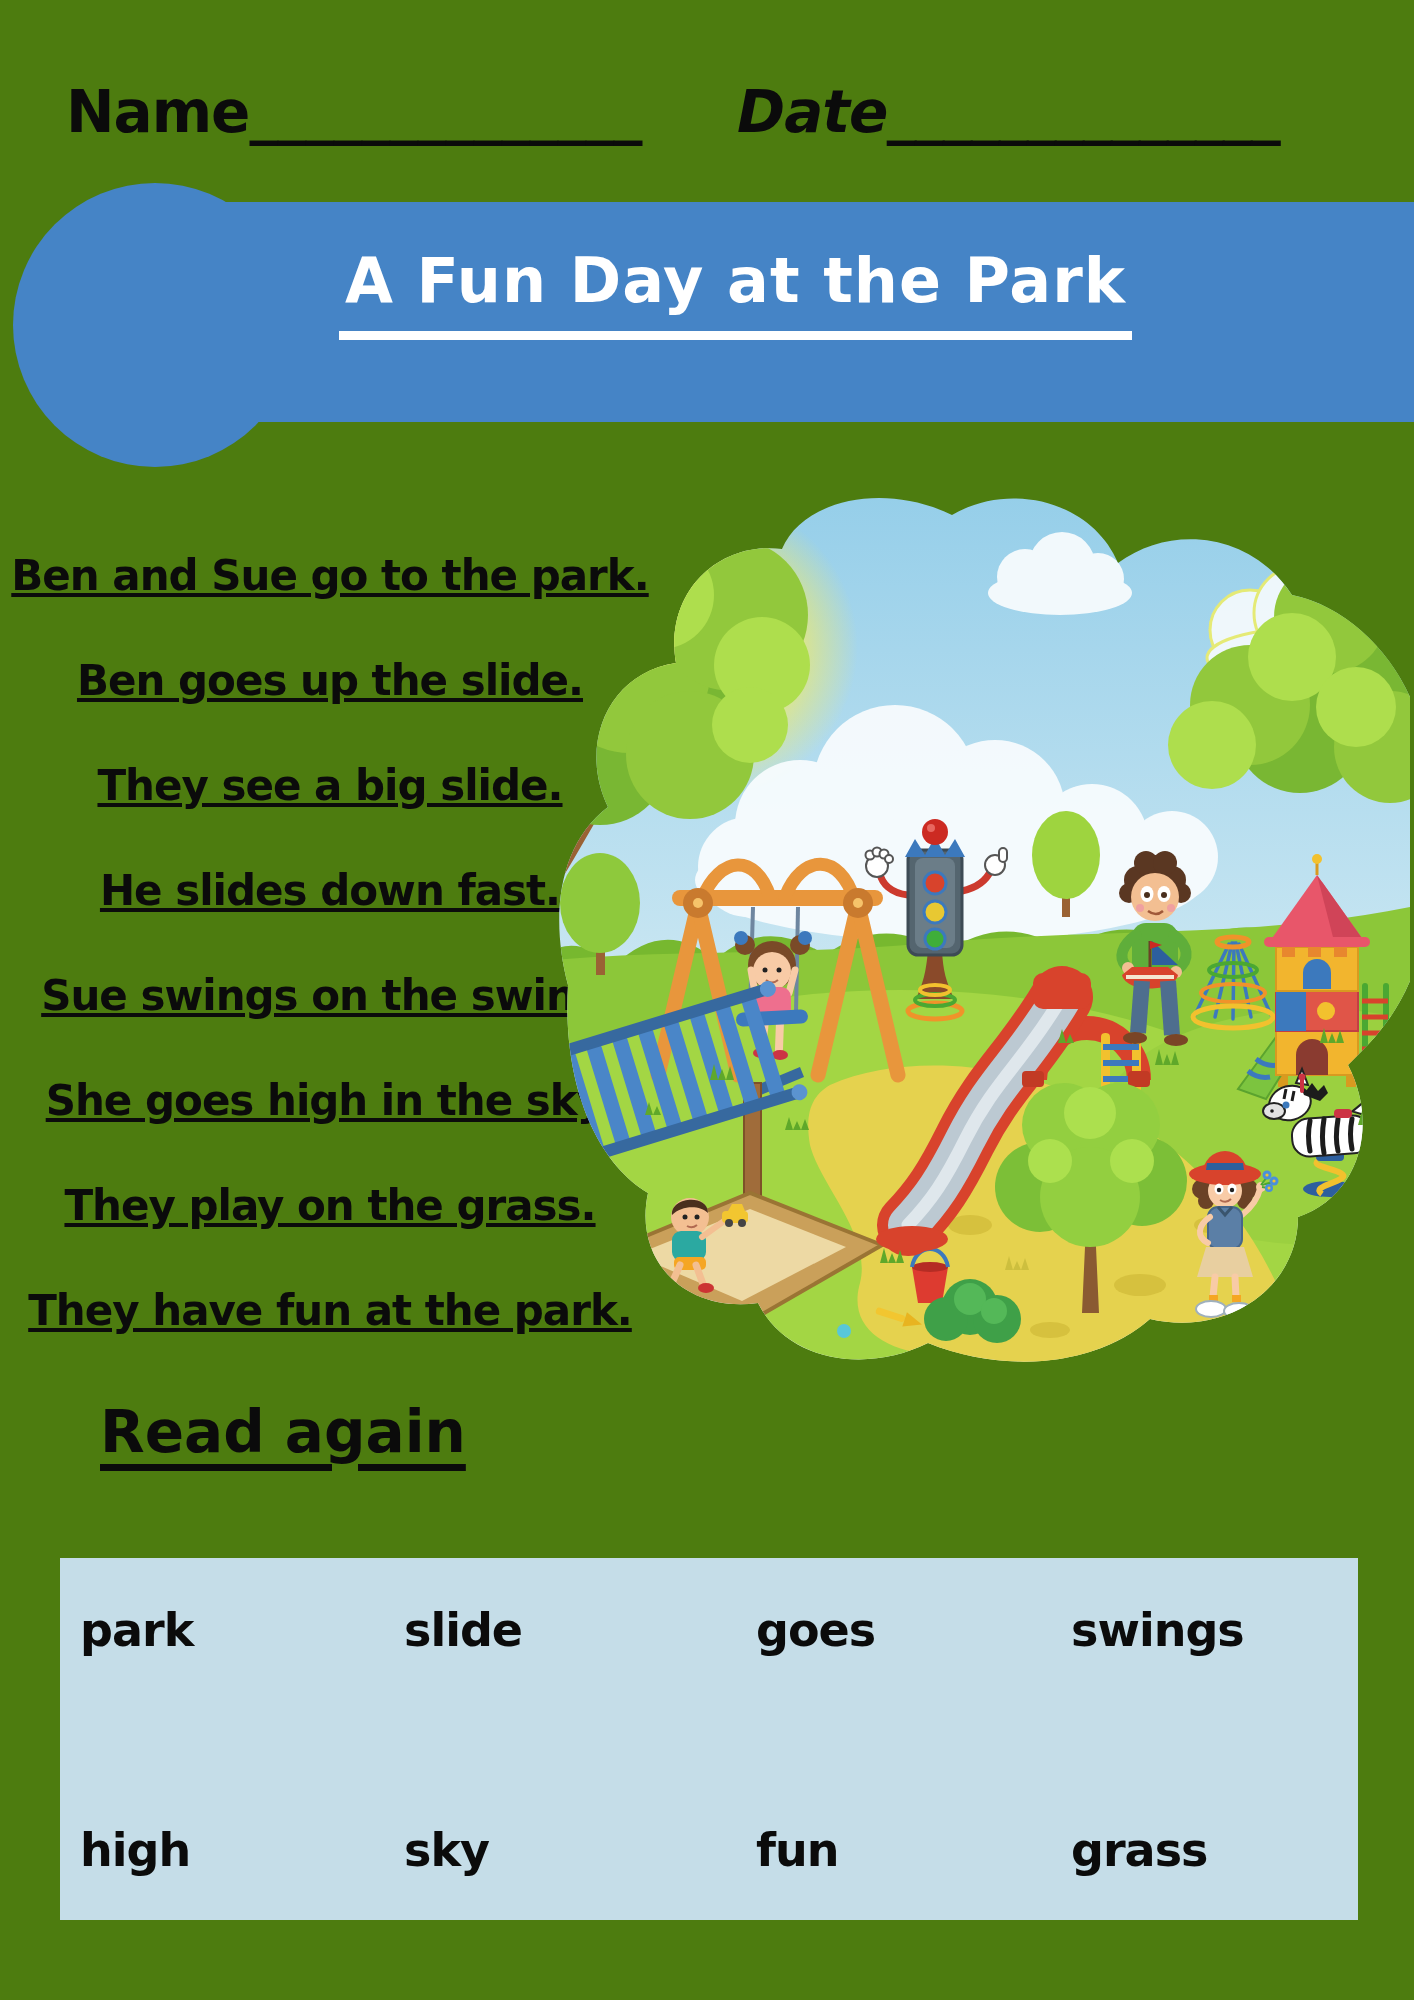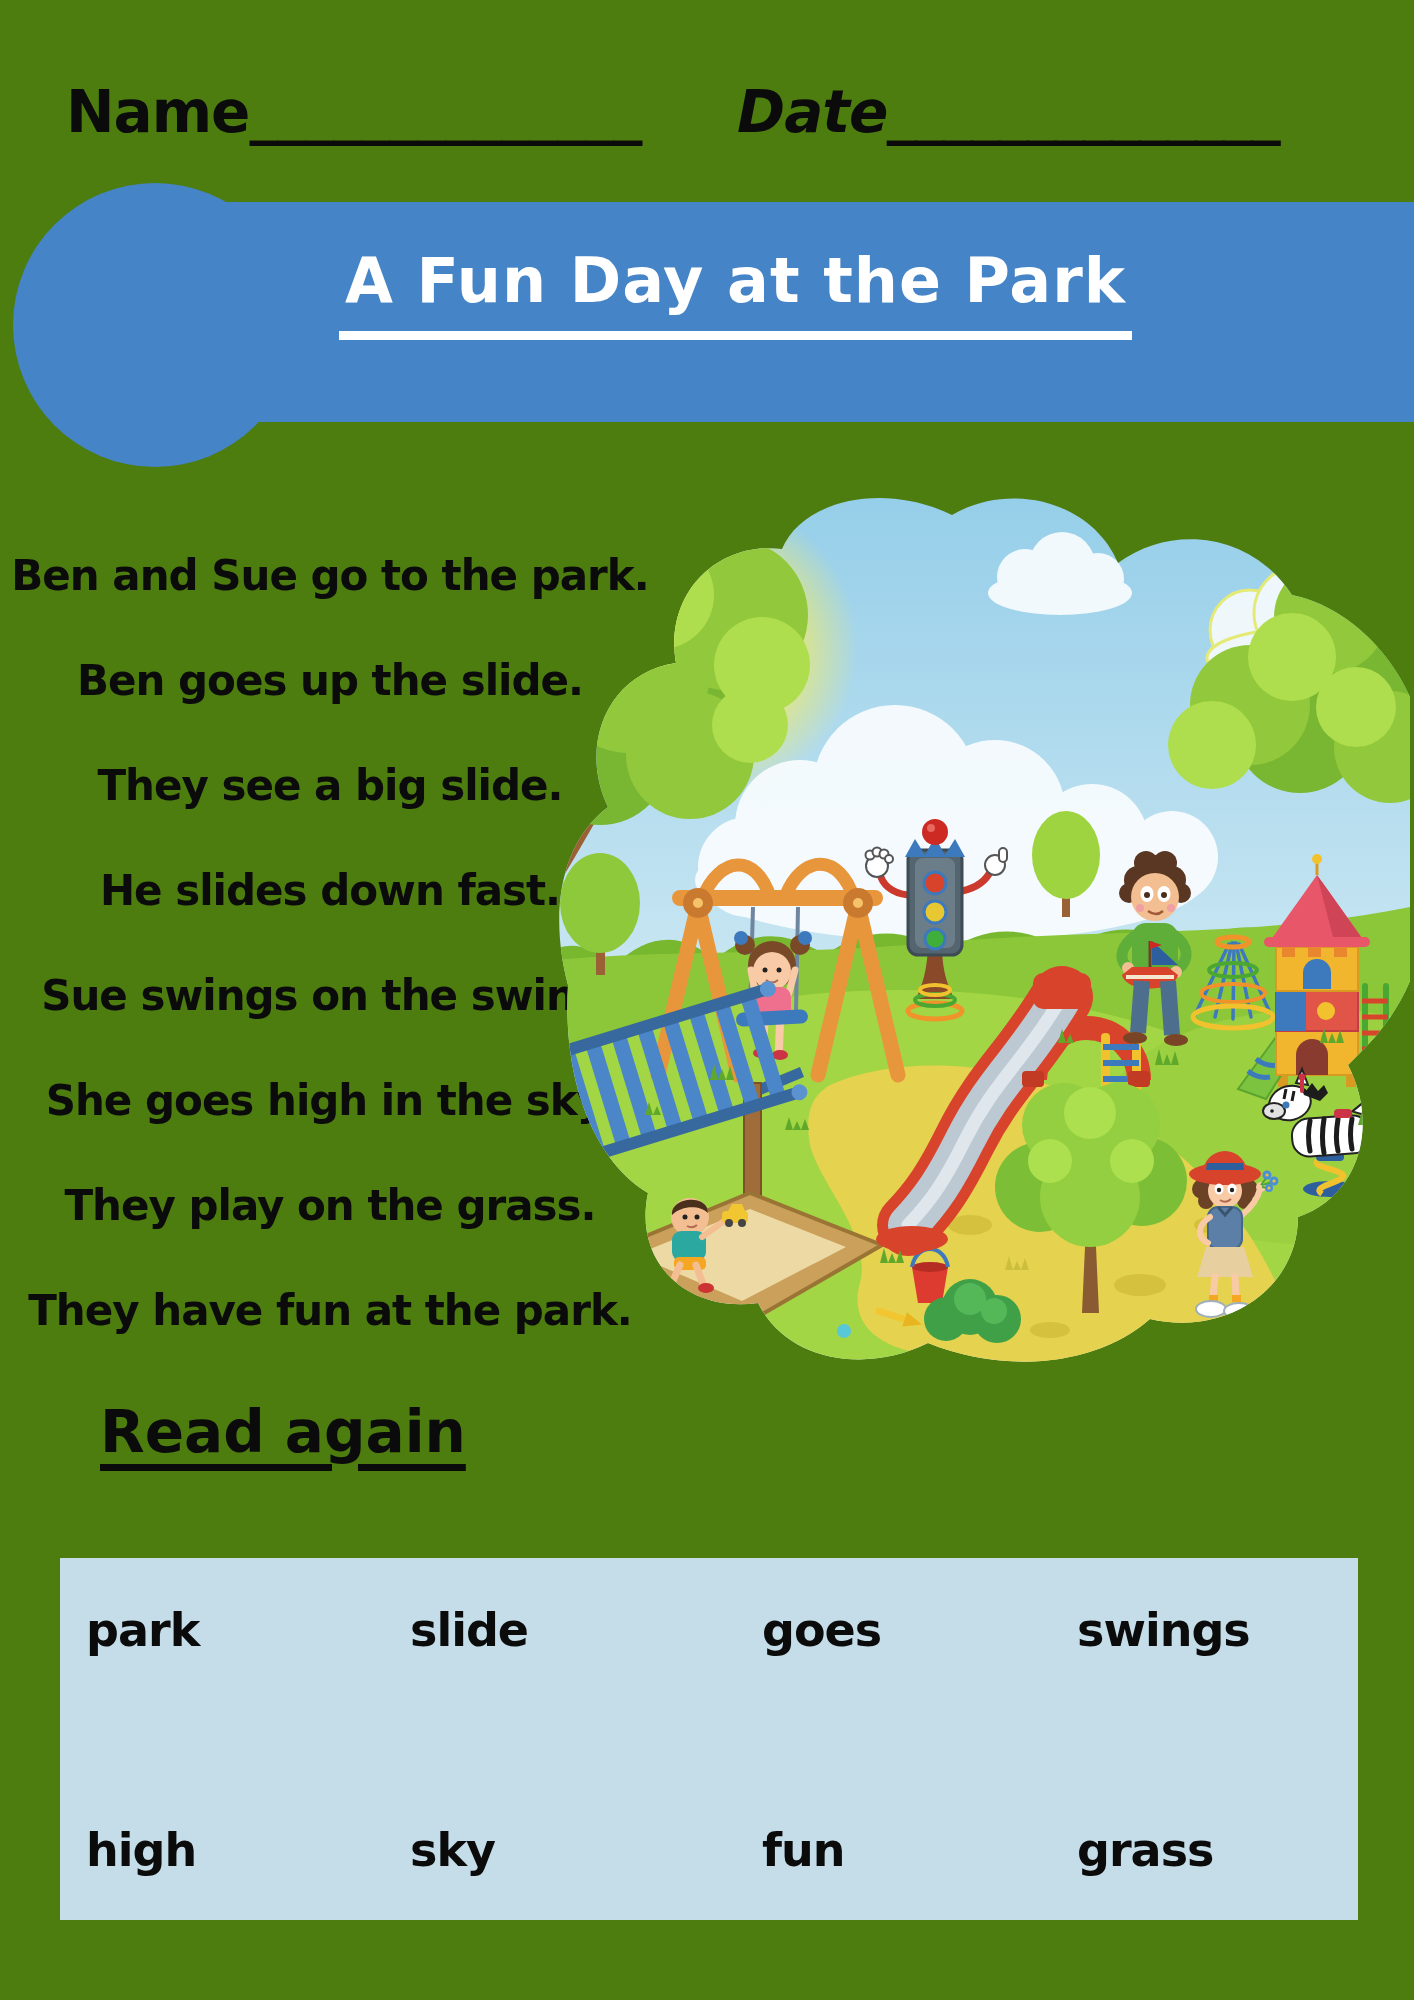--- a/index.html
+++ b/index.html
@@ -12,28 +12,28 @@
   .hdr-date{left:737px;font-style:italic;}
 
   
   .banner-circle{position:absolute;left:13px;top:183px;width:284px;height:284px;border-radius:50%;background:#4584c6;}
   .banner-rect{position:absolute;left:112px;top:202px;width:1302px;height:220px;background:#4584c6;}
   .banner-title{position:absolute;left:298px;top:244px;width:830px;text-align:center;font-size:62px;font-weight:bold;color:#ffffff;letter-spacing:1px;white-space:nowrap;}
   .banner-title span{display:inline-block;border-bottom:9px solid #ffffff;padding:0 6px 14px 6px;margin-left:41px;}
 
   
   .story{position:absolute;left:5px;top:523px;width:650px;text-align:center;font-size:42px;font-weight:bold;color:#0b0b0b;letter-spacing:-1px;}
-  .story .line{height:105px;line-height:105px;white-space:nowrap;}
+  .story .line{height:105px;line-height:105px;white-space:nowrap;text-decoration:underline;}
 
   
   .read-again{position:absolute;left:100px;top:1398px;font-size:58px;font-weight:bold;color:#0b0b0b;text-decoration:underline;text-decoration-thickness:7px;text-underline-offset:12px;white-space:nowrap;}
 
   
   .wordbox{position:absolute;left:60px;top:1558px;width:1298px;height:362px;background:#c5dde8;}
-  .word-row{position:absolute;left:0;width:1217px;height:60px;display:grid;grid-template-columns:324px 352px 315px auto;padding-left:26px;box-sizing:border-box;}
+  .word-row{position:absolute;left:0;width:1217px;height:60px;display:grid;grid-template-columns:324px 352px 315px auto;padding-left:20px;box-sizing:border-box;}
   .word-row.r1{top:42px;}
   .word-row.r2{top:262px;}
   .word{font-size:46px;font-weight:bold;color:#0b0b0b;line-height:60px;letter-spacing:-1px;}
 
   .illu{position:absolute;left:450px;top:425px;}
 </style>
 </head>
 <body>
 
 <div class="page">

